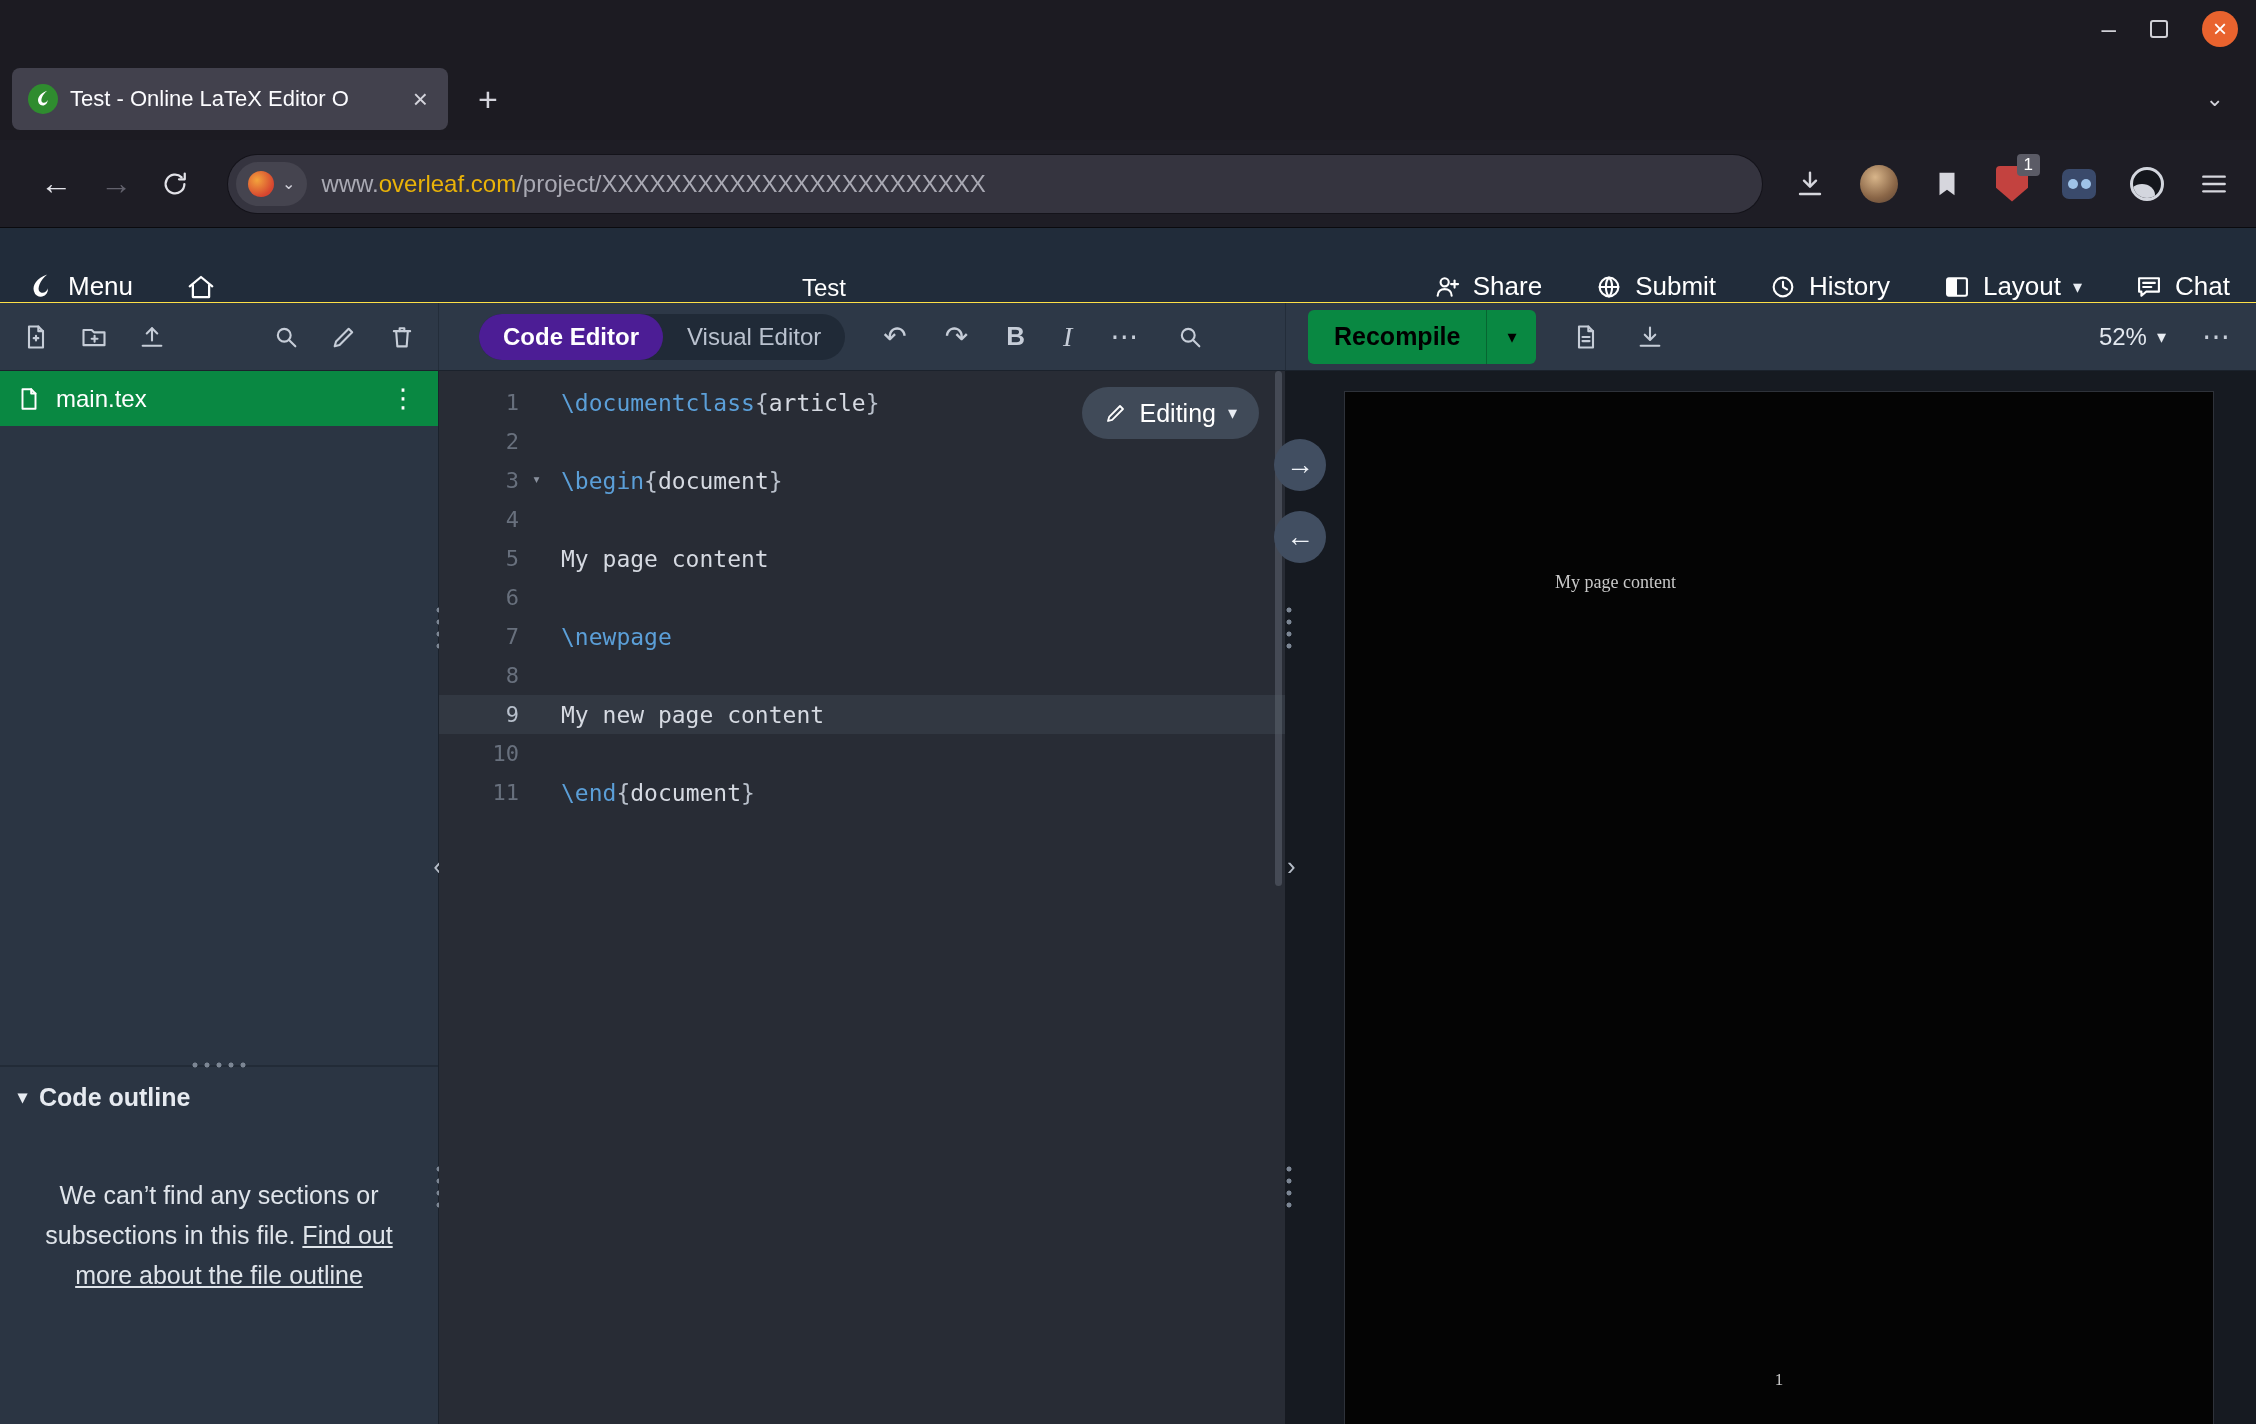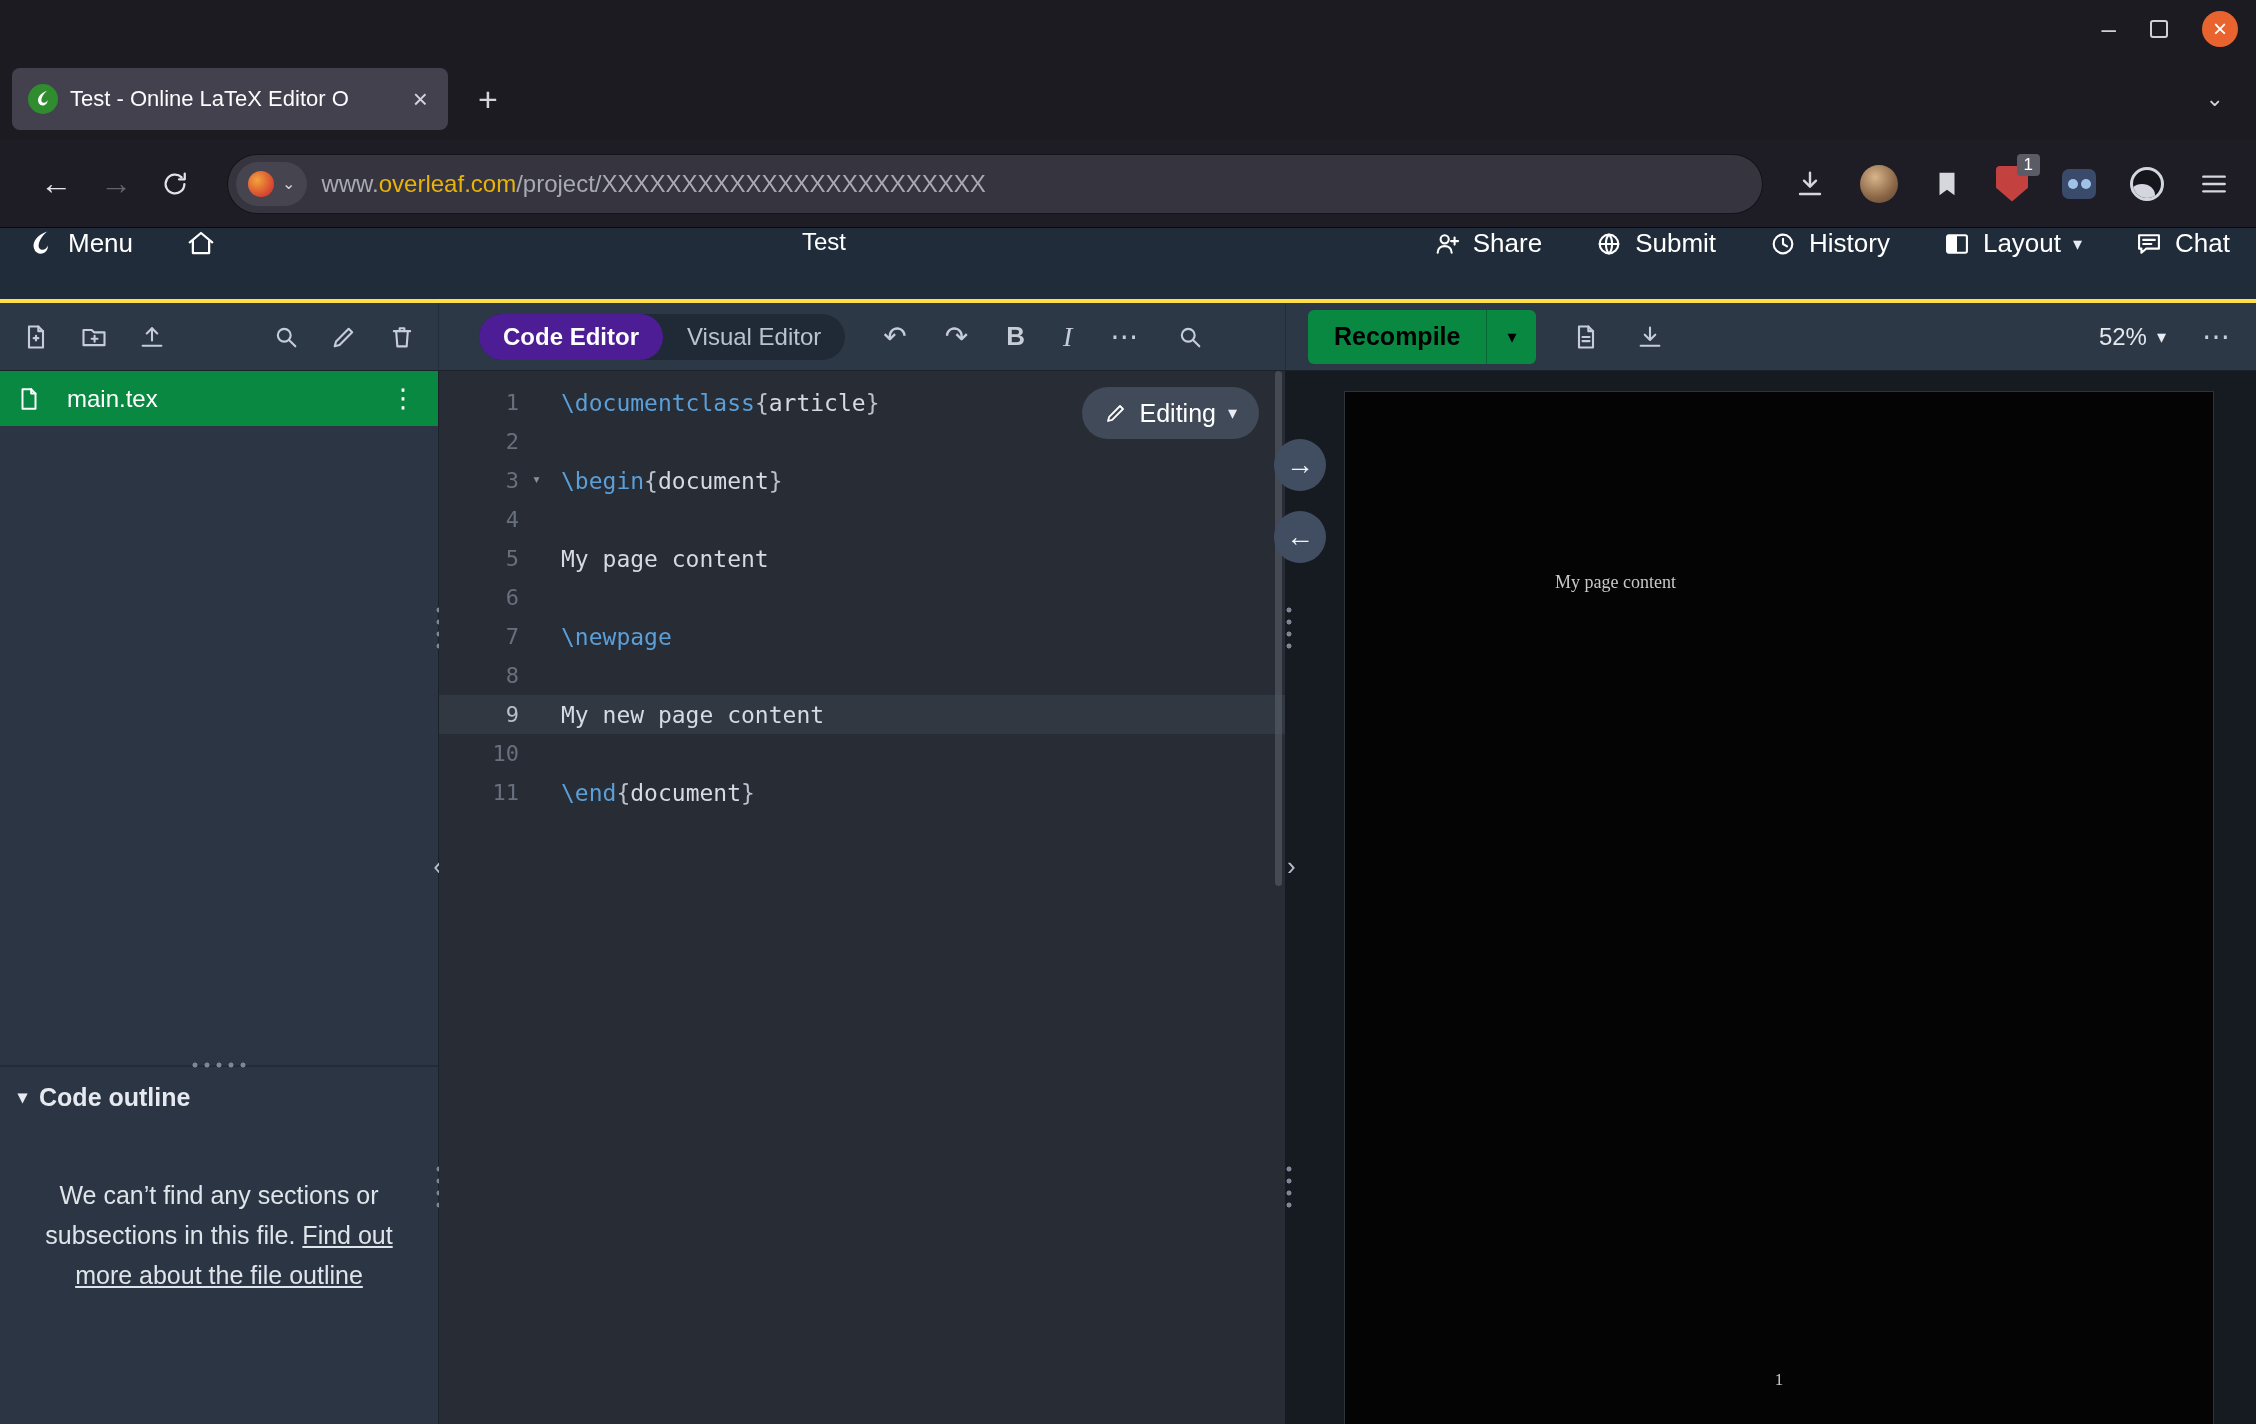--- a/index.html
+++ b/index.html
@@ -52,22 +52,22 @@
            padding:1px 7px; border-radius:4px; }
   .ext-mask { width:34px; height:30px; background:#3a4a6b; border-radius:7px; display:flex;
               align-items:center; justify-content:center; gap:3px; }
   .ext-mask i { width:10px; height:10px; border-radius:50%; background:#9fc3e8; }
   .ext-globe { width:34px; height:34px; border-radius:50%; background:#14161c; border:3px solid #d3d6de;
                position:relative; overflow:hidden; }
   .ext-globe::after { content:""; position:absolute; left:-4px; bottom:-8px; width:26px; height:22px;
                       border-radius:50%; background:#d3d6de; }
 
   
-  .ol-header { height:75px; background:#212c3a; display:flex; align-items:flex-start; color:#fff;
-               border-bottom:4px solid #fde047; }
+  .ol-header { height:75px; background:#212c3a; display:flex; align-items:flex-end; color:#fff;
+               border-bottom:1px solid #fde047; }
   .hbtn { display:flex; align-items:center; gap:12px; padding:0 26px; font-size:26px; color:#fff; }
   .hsep { width:1px; background:#344050; margin:0; }
   .ol-title { flex:1; display:flex; align-items:center; justify-content:center; font-size:24px; }
   .chev-dn { font-size:18px; color:#e8ecf2; }
 
   
   .ol-toolbar { height:68px; background:#2d3847; display:flex; align-items:stretch; color:#c6cdd8;
                 border-bottom:1px solid #1b222c; }
   .tb-left { width:439px; display:flex; align-items:center; gap:30px; padding:0 22px;
              border-right:1px solid #232d3a; }
@@ -87,21 +87,21 @@
   .recompile .dd { padding:0 20px; font-size:18px; }
   .tb-right .spacer { flex:1; }
   .zoom { display:flex; align-items:center; gap:10px; font-size:24px; color:#e3e8ef; }
 
   
   .main { height:1053px; display:flex; }
 
   
   .file-panel { width:439px; background:#2b3543; position:relative; border-right:1px solid #1b222c; color:#dfe4ea; }
   .file-row { height:55px; background:#098842; display:flex; align-items:center; gap:14px; padding:0 16px; color:#fff; }
-  .file-row .name { flex:1; font-size:24px;margin-left:11px; }
+  .file-row .name { flex:1; font-size:24px; }
   .kebab { font-size:26px; padding:0 6px; }
   .outline { position:absolute; top:694px; left:0; right:0; bottom:0; border-top:2px solid #222b37; }
   .dots-h { position:absolute; top:-8px; left:50%; transform:translateX(-50%); width:58px; height:12px;
             background-image:radial-gradient(#7c8694 2.2px, transparent 2.8px); background-size:12px 12px;
             background-position:center; }
   .outline-head { height:60px; display:flex; align-items:center; gap:12px; padding:0 18px;
                   font-size:25px; font-weight:700; color:#e6eaf0; }
   .outline-msg { margin:48px auto 0; width:348px; text-align:center; font-size:25px; line-height:40px; color:#dfe4ea; }
   .outline-msg a { color:#dfe4ea; text-decoration:underline; }
 

